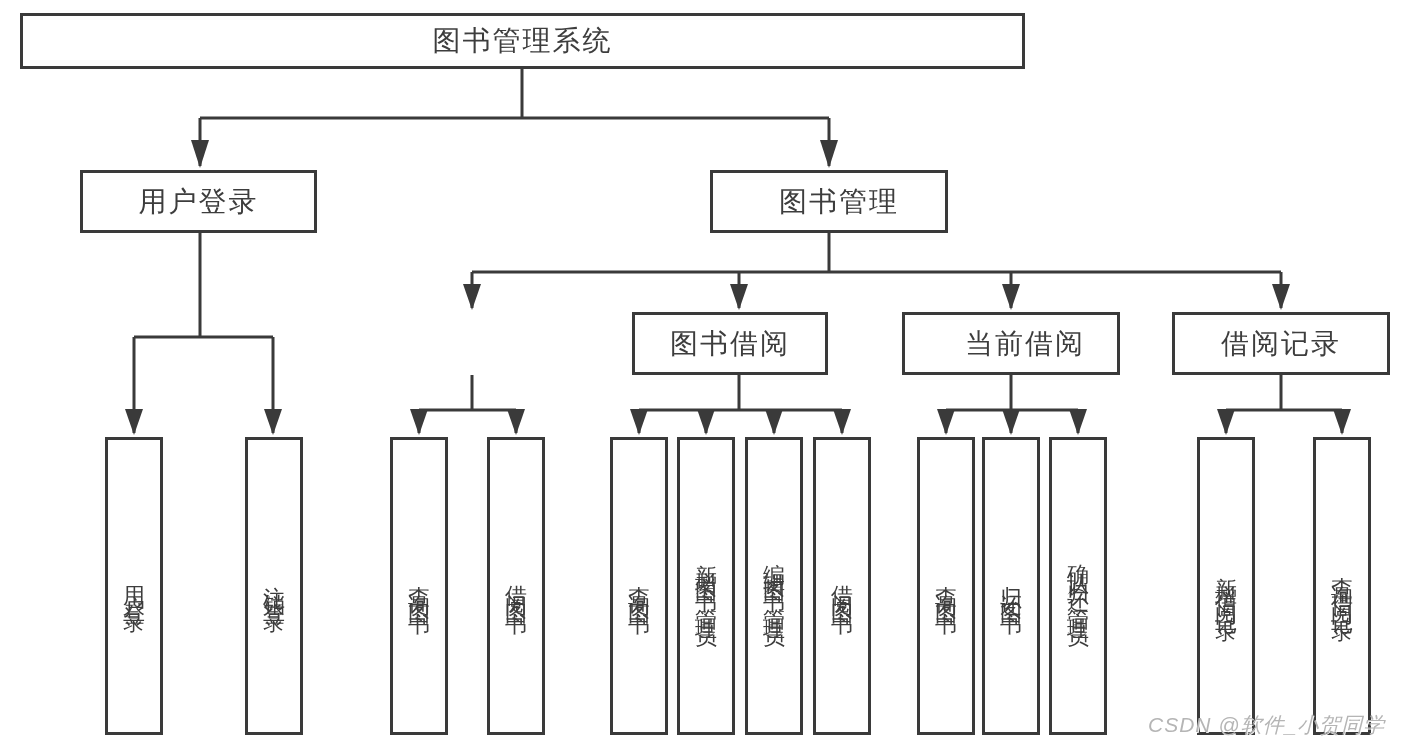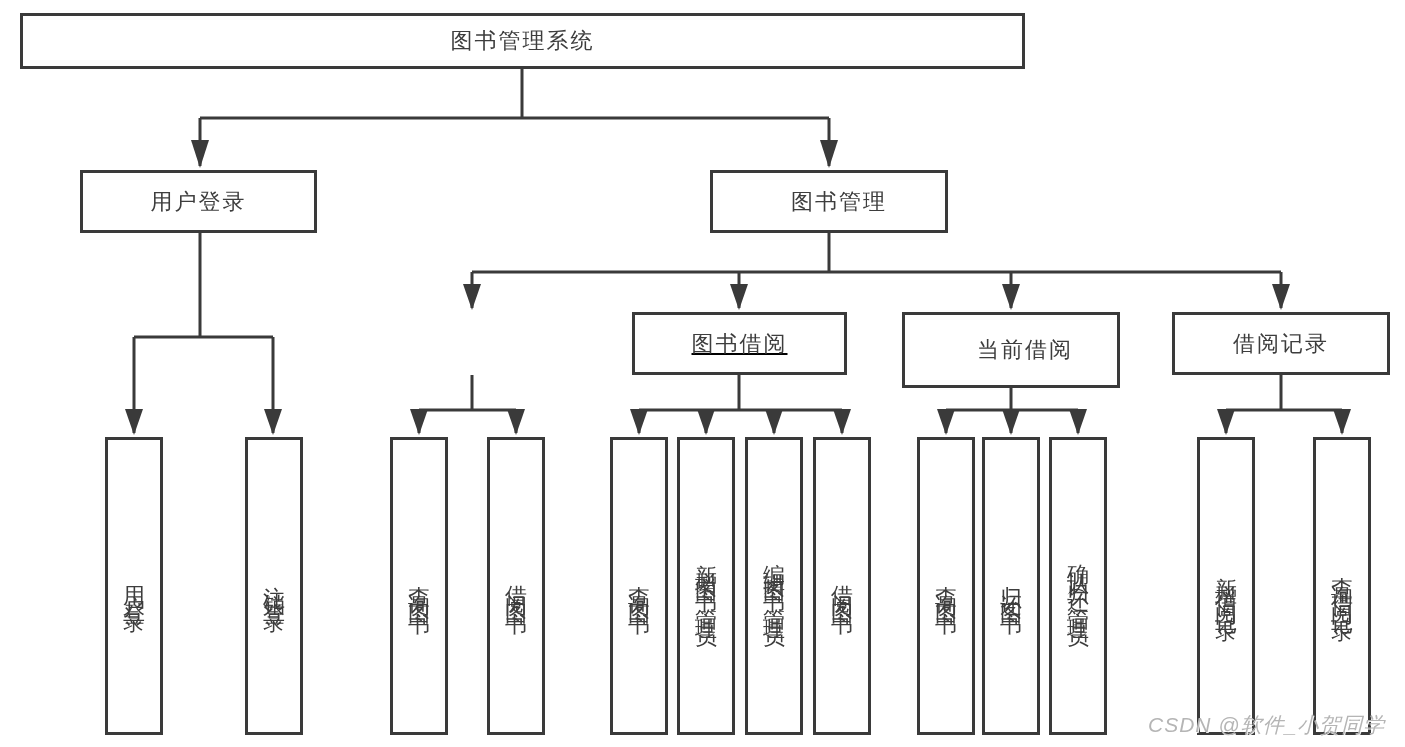--- a/index.html
+++ b/index.html
@@ -19,40 +19,40 @@
   .node {
     position: absolute;
     box-sizing: border-box;
     border: 3px solid var(--line, #3a3a3a);
     background: #ffffff;
     display: flex;
     align-items: center;
     justify-content: center;
   }
   .hl {
-    font-size: 22px;
+    font-size: 28px;
     color: var(--text, #3d3d3d);
     letter-spacing: 2px;
     white-space: nowrap;
   }
   .vl {
     writing-mode: vertical-rl;
     text-orientation: mixed;
     font-size: 22px;
     line-height: 1;
     color: var(--text, #3d3d3d);
     letter-spacing: 9px;
   }
   
   .n-root   { left: 20px;   top: 13px;  width: 1005px; height: 56px; }
   .n-ulogin { left: 80px;   top: 170px; width: 237px;  height: 63px; }
   .n-bmgmt  { left: 710px;  top: 170px; width: 238px;  height: 63px; padding-left: 20px; }
   .n-newbk  { left: 363px;  top: 312px; width: 218px;  height: 63px; }
-  .n-borrow { left: 632px;  top: 312px; width: 215px;  height: 63px; text-decoration: underline; }
-  .n-currbw { left: 902px;  top: 312px; width: 218px;  height: 76px; padding-left: 28px; }
+  .n-borrow { left: 632px;  top: 312px; width: 196px;  height: 63px; }
+  .n-currbw { left: 902px;  top: 312px; width: 218px;  height: 63px; padding-left: 28px; }
   .n-record { left: 1172px; top: 312px; width: 218px;  height: 63px; }
   .leaf     { top: 437px; width: 58px; height: 298px; }
   .lf-1  { left: 105px; }  .lf-2  { left: 245px; }
   .lf-3  { left: 390px; }  .lf-4  { left: 487px; }
   .lf-5  { left: 610px; }  .lf-6  { left: 677px; }
   .lf-7  { left: 745px; }  .lf-8  { left: 813px; }
   .lf-9  { left: 917px; }  .lf-10 { left: 982px; }
   .lf-11 { left: 1049px; } .lf-12 { left: 1197px; }
   .lf-13 { left: 1313px; }
   .wm {

